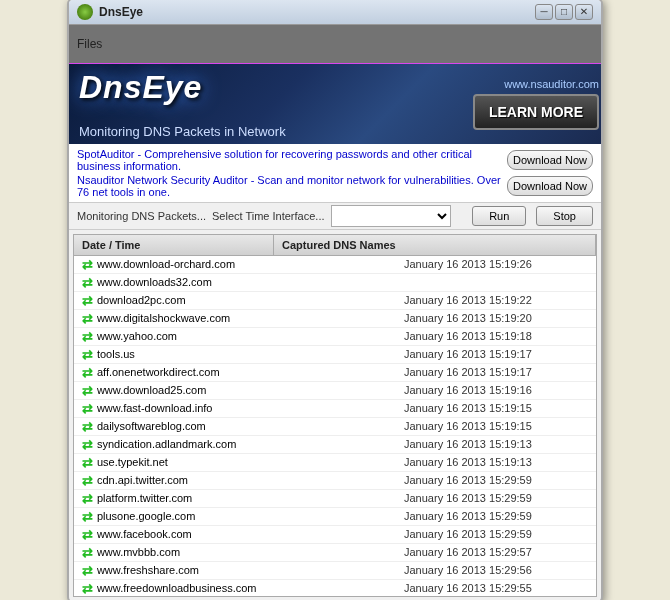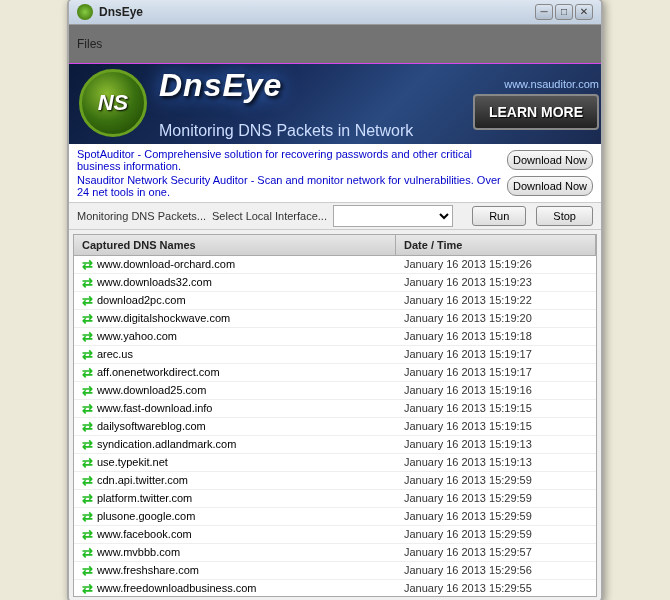--- a/index.html
+++ b/index.html
@@ -116,21 +116,21 @@
     .banner-title {
       font-size: 32px;
       font-weight: bold;
       font-style: italic;
       color: #fff;
       text-shadow: 2px 2px 4px #000, 0 0 20px #4488ff;
       letter-spacing: 1px;
     }
 
     .banner-subtitle {
-      font-size: 16px;
+      font-size: 13px;
       color: #ccddff;
       margin-top: 18px;
     }
 
     .banner-right {
       display: flex;
       flex-direction: column;
       align-items: flex-end;
       padding-right: 2px;
     }
@@ -297,75 +297,69 @@
       <div class="title-btn">□</div>
       <div class="title-btn">✕</div>
     </div>
   </div>
 
   <div class="menu-bar">
     <span>Files</span>
   </div>
 
   <div class="banner">
-    <div class="banner-ns-logo">
-      <div class="ns-circle">
-        <span>NS</span>
-      </div>
-    </div>
     <div class="banner-title-area">
       <div class="banner-title">DnsEye</div>
       <div class="banner-subtitle">Monitoring DNS Packets in Network</div>
     </div>
     <div class="banner-right">
       <div class="banner-website">www.nsauditor.com</div>
       <button class="learn-more-btn">LEARN MORE</button>
     </div>
   </div>
 
   <div class="ad-bar">
     <div class="ad-row">
       <a class="ad-link">SpotAuditor - Comprehensive solution for recovering passwords and other critical business information.</a>
       <button class="download-now-btn">Download Now</button>
     </div>
     <div class="ad-row">
-      <a class="ad-link">Nsauditor Network Security Auditor - Scan and monitor network for vulnerabilities. Over 24 net tools in one.</a>
+      <a class="ad-link">Nsauditor Network Security Auditor - Scan and monitor network for vulnerabilities. Over 76 net tools in one.</a>
       <button class="download-now-btn">Download Now</button>
     </div>
   </div>
 
   <div class="controls-bar">
     <span class="controls-label">Monitoring DNS Packets...</span>
-    <span class="controls-label">Select Local Interface...</span>
+    <span class="controls-label">Select Time Interface...</span>
     <select class="controls-select">
       <option></option>
     </select>
     <button class="run-btn">Run</button>
     <button class="stop-btn">Stop</button>
   </div>
 
   <div class="table-container">
     <div class="table-header">
+      <div class="table-header-cell col-date">Date / Time</div>
       <div class="table-header-cell col-name">Captured DNS Names</div>
-      <div class="table-header-cell col-date">Date / Time</div>
     </div>
     <div class="table-body" id="table-body">
     <div class="table-row">
           <div class="table-cell cell-name">
             <span class="dns-arrows" style="color: rgb(34, 187, 34); font-weight: bold;">⇄</span>
             <span>www.download-orchard.com</span>
           </div>
           <div class="table-cell cell-date">January 16 2013 15:19:26</div>
         </div>
         <div class="table-row">
           <div class="table-cell cell-name">
             <span class="dns-arrows" style="color: rgb(34, 187, 34); font-weight: bold;">⇄</span>
             <span>www.downloads32.com</span>
           </div>
-          <div class="table-cell cell-date">January 16 2013 15:19:23</div>
         </div>
         <div class="table-row">
           <div class="table-cell cell-name">
             <span class="dns-arrows" style="color: rgb(34, 187, 34); font-weight: bold;">⇄</span>
             <span>download2pc.com</span>
           </div>
           <div class="table-cell cell-date">January 16 2013 15:19:22</div>
         </div>
         <div class="table-row">
           <div class="table-cell cell-name">
@@ -377,21 +371,21 @@
         <div class="table-row">
           <div class="table-cell cell-name">
             <span class="dns-arrows" style="color: rgb(34, 187, 34); font-weight: bold;">⇄</span>
             <span>www.yahoo.com</span>
           </div>
           <div class="table-cell cell-date">January 16 2013 15:19:18</div>
         </div>
         <div class="table-row">
           <div class="table-cell cell-name">
             <span class="dns-arrows" style="color: rgb(34, 187, 34); font-weight: bold;">⇄</span>
-            <span>arec.us</span>
+            <span>tools.us</span>
           </div>
           <div class="table-cell cell-date">January 16 2013 15:19:17</div>
         </div>
         <div class="table-row">
           <div class="table-cell cell-name">
             <span class="dns-arrows" style="color: rgb(34, 187, 34); font-weight: bold;">⇄</span>
             <span>aff.onenetworkdirect.com</span>
           </div>
           <div class="table-cell cell-date">January 16 2013 15:19:17</div>
         </div>

